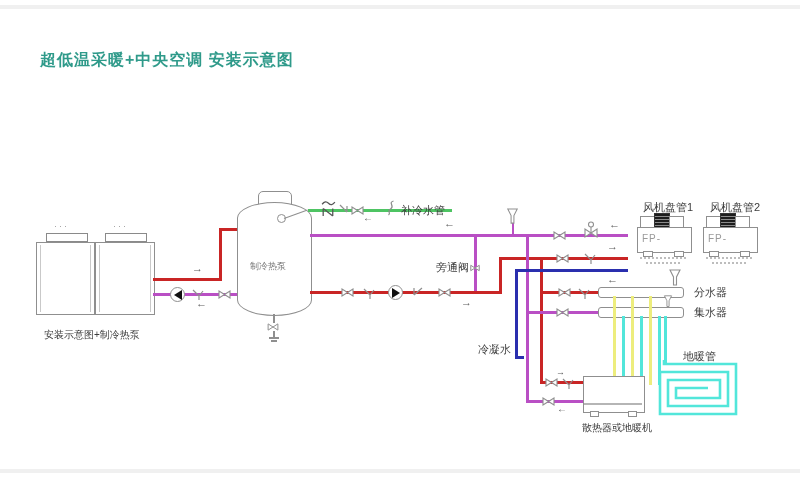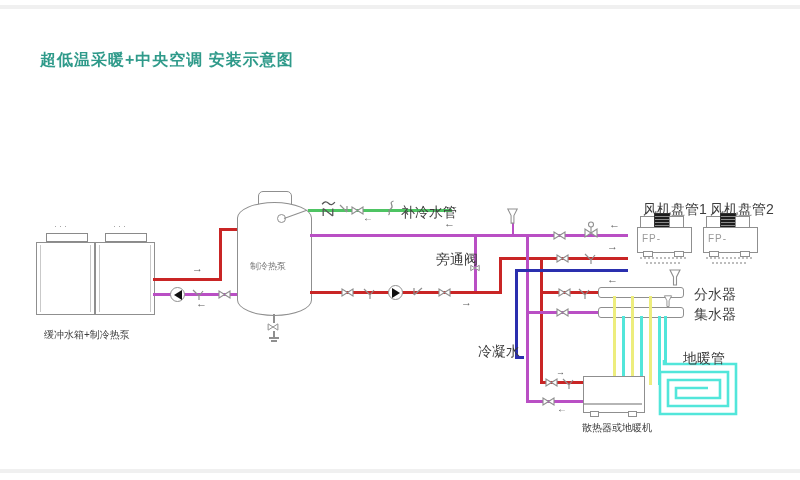--- a/index.html
+++ b/index.html
@@ -1,21 +1,21 @@
 <!DOCTYPE html>
 <html style="--title: #2f9a8a; --hot: #c92525; --ret: #b94fc4; --makeup: #4ec463; --cond: #2a2fae; --cyan: #52e6da; --yellow: #eded7d; --outline: #8f8f8f; --label: #3c3c3c; --arrow: #5a5a5a; --band: #e9e9e9;"><head>
 <meta charset="utf-8">
 <style>
   html,body{margin:0;padding:0;background:#fff;}
   #canvas{position:relative;width:800px;height:480px;background:#fff;overflow:hidden;
           font-family:"Liberation Sans",sans-serif;}
   .band{position:absolute;left:0;width:800px;height:4px;background:var(--band);opacity:.7;}
   .title{position:absolute;font-size:16px;font-weight:bold;color:var(--title);letter-spacing:1px;}
   .pipe{position:absolute;}
-  .lbl{position:absolute;font-size:14px;color:var(--label);white-space:nowrap;line-height:1.2;}
+  .lbl{position:absolute;font-size:11px;color:var(--label);white-space:nowrap;line-height:1.2;}
   .lbl10{font-size:10px;}
   .arw{position:absolute;font-size:11px;color:var(--arrow);line-height:1;}
   .sym{position:absolute;overflow:visible;}
   .unit{position:absolute;border:1px solid var(--outline);background:#fff;}
   .unit-in{position:absolute;top:2px;bottom:2px;left:3px;right:3px;border-left:1px solid #c9c9c9;border-right:1px solid #c9c9c9;}
   .fan{position:absolute;border:1px solid #8a8a8a;background:#fff;}
   .dots{position:absolute;font-size:9px;color:#9a9a9a;letter-spacing:2px;line-height:1;}
   .tank-body{position:absolute;border:1px solid var(--outline);background:#fff;border-radius:50% 50% 50% 50% / 16px 16px 16px 16px;}
   .tank-cap{position:absolute;border:1px solid var(--outline);background:#fff;border-radius:5px 5px 0 0;}
   .tank-lbl{position:absolute;font-size:9px;color:#777;}
@@ -45,21 +45,21 @@
   <div class="unit" style="left:36px;top:242px;width:57px;height:71px">
       <div class="unit-in"></div>
     </div>
   <div class="unit" style="left:95px;top:242px;width:58px;height:71px">
       <div class="unit-in"></div>
     </div>
   <div class="fan" style="left:46px;top:233px;width:40px;height:7px"></div>
   <div class="fan" style="left:105px;top:233px;width:40px;height:7px"></div>
   <div class="dots" style="left:54px;top:222px">···</div>
   <div class="dots" style="left:113px;top:222px">···</div>
-  <div class="lbl lbl10" style="left:44px;top:329px">缓冲水箱+制冷热泵</div>
+  <div class="lbl lbl10" style="left:44px;top:329px">安装示意图+制冷热泵</div>
 
   <div class="pipe" style="left:153px;top:278px;width:68px;height:3px;background:var(--hot)"></div>
   <div class="pipe" style="left:219px;top:228px;width:3px;height:53px;background:var(--hot)"></div>
   <div class="pipe" style="left:219px;top:228px;width:18px;height:3px;background:var(--hot)"></div>
   <span class="arw" style="left:192px;top:263px">→</span>
 
   <div class="pipe" style="left:153px;top:293px;width:84px;height:3px;background:var(--ret)"></div>
   <div class="pump" style="left:170px;top:287px">
       <span class="tri-l"></span>
     </div>
@@ -116,21 +116,21 @@
       <circle cx="7" cy="3.5" r="2.5" style="fill:#fff;stroke:var(--outline)" stroke-width="1.1"></circle>
     </svg>
   <span class="arw" style="left:609px;top:219px">←</span>
 
   <div class="pipe" style="left:474px;top:234px;width:3px;height:60px;background:var(--ret)"></div>
   <svg class="sym" style="left:470px;top:261px" width="10" height="14" viewBox="0 0 13 9" transform="rotate(90)">
       <g transform="rotate(90 6.5 4.5)">
         <path d="M1 1 L1 8 L12 1 L12 8 Z" style="fill:#fff;stroke:var(--outline)" stroke-width="1.3"></path>
       </g>
     </svg>
-  <div class="lbl" style="left:436px;top:251px">旁通阀</div>
+  <div class="lbl" style="left:436px;top:261px">旁通阀</div>
 
   <div class="pipe" style="left:310px;top:291px;width:192px;height:3px;background:var(--hot)"></div>
   <svg class="sym" style="left:341px;top:288px" width="13" height="9" viewBox="0 0 13 9">
       <path d="M1 1 L1 8 L12 1 L12 8 Z" style="fill:#fff;stroke:var(--outline)" stroke-width="1.1"></path>
     </svg>
   <svg class="sym" style="left:363px;top:287px" width="12" height="12" viewBox="0 0 12 12">
       <path d="M1 2 L7 8 M7 8 L11 3 M7 8 L7 12" fill="none" style="stroke:var(--outline)" stroke-width="1.2"></path>
     </svg>
   <div class="pump" style="left:388px;top:285px">
       <span class="tri-r"></span>

